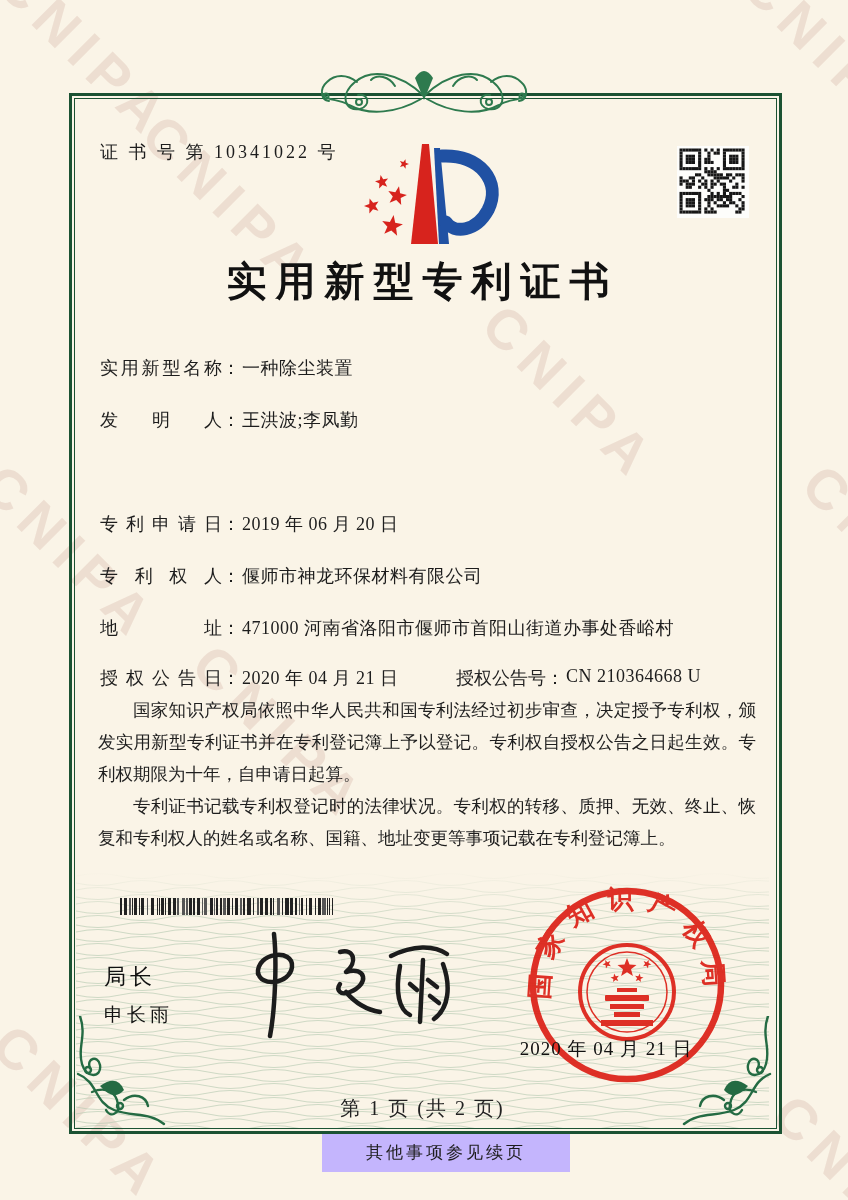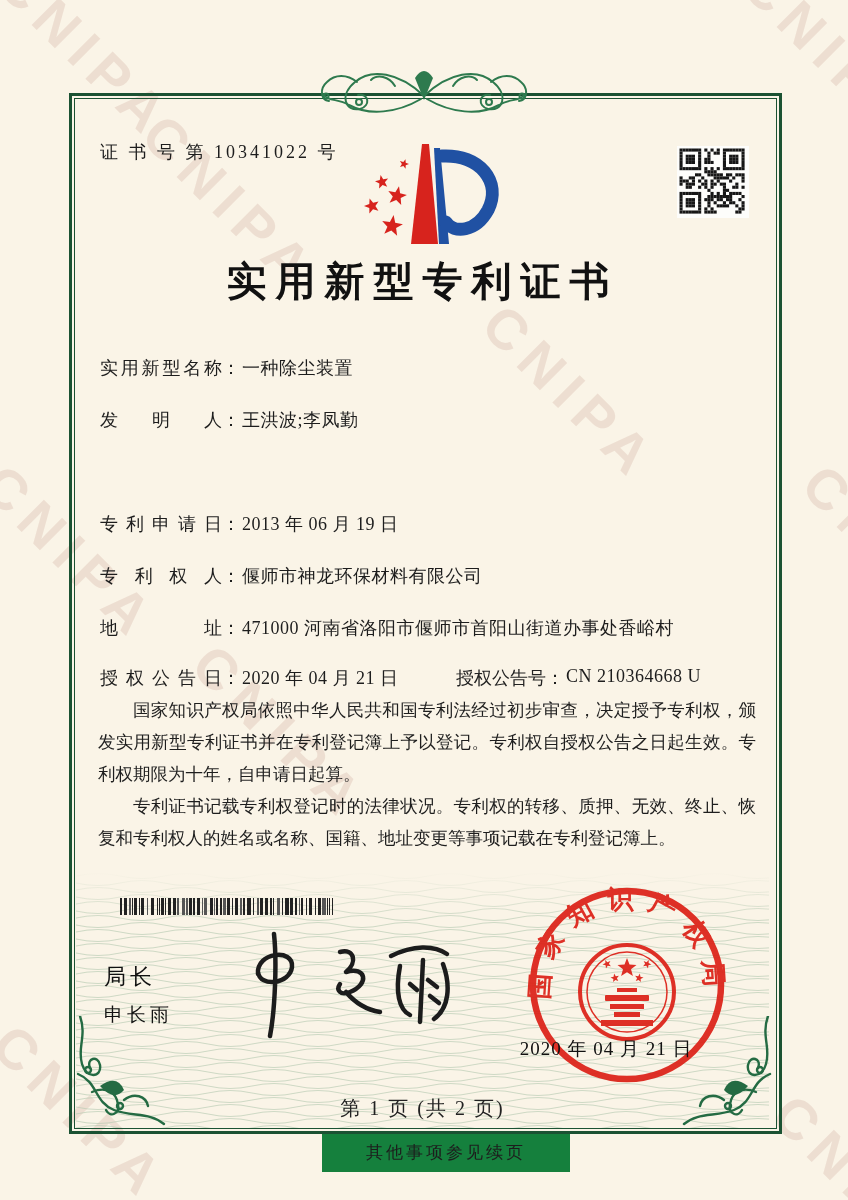--- a/index.html
+++ b/index.html
@@ -32,21 +32,21 @@
             font-family:"Liberation Sans","DejaVu Sans",sans-serif;}
   .director2{position:absolute;left:104px;top:1002px;font-size:19px;letter-spacing:4px;color:#111;
             font-family:"Liberation Sans","DejaVu Sans",sans-serif;}
   .sig{position:absolute;left:228px;top:922px;width:225px;height:120px;}
   .seal{position:absolute;left:524px;top:882px;width:206px;height:206px;}
   .seal-date{position:absolute;left:506px;top:1036px;width:200px;text-align:center;
              font-size:19px;color:#111;letter-spacing:1px;z-index:6;}
   .pagefoot{position:absolute;left:69px;width:707px;top:1095px;text-align:center;
             font-size:20px;color:#222;letter-spacing:2px;}
   .contnote{position:absolute;left:322px;top:1134px;width:248px;height:38px;line-height:38px;
-            text-align:center;background:#15803d;font-size:17px;letter-spacing:3px;color:#1d1d1d;}
+            text-align:center;background:#c4b5fd;font-size:17px;letter-spacing:3px;color:#1d1d1d;}
   svg{display:block;}
 </style>
 </head>
 <body>
 
 <div id="page">
 
   <div class="wm" style="left:-25px;top:18px;">CNIPA</div>
   <div class="wm" style="left:720px;top:20px;">CNIPA</div>
   <div class="wm" style="left:120px;top:170px;">CNIPA</div>
@@ -388,21 +388,21 @@
 
   <div class="title">实用新型专利证书</div>
 
   <div class="frow" style="top:356px">
     <span class="flabel">实用新型名称</span><span class="colon">：</span><span class="fvalue">一种除尘装置</span>
   </div>
   <div class="frow" style="top:408px">
     <span class="flabel">发明人</span><span class="colon">：</span><span class="fvalue">王洪波;李凤勤</span>
   </div>
   <div class="frow" style="top:512px">
-    <span class="flabel">专利申请日</span><span class="colon">：</span><span class="fvalue">2013 年 06 月 19 日</span>
+    <span class="flabel">专利申请日</span><span class="colon">：</span><span class="fvalue">2019 年 06 月 20 日</span>
   </div>
   <div class="frow" style="top:564px">
     <span class="flabel">专利权人</span><span class="colon">：</span><span class="fvalue">偃师市神龙环保材料有限公司</span>
   </div>
   <div class="frow" style="top:616px">
     <span class="flabel">地址</span><span class="colon">：</span><span class="fvalue">471000 河南省洛阳市偃师市首阳山街道办事处香峪村</span>
   </div>
   <div class="frow" style="top:666px">
     <span class="flabel">授权公告日</span><span class="colon">：</span><span class="fvalue">2020 年 04 月 21 日</span>
     <span class="grant-right">

